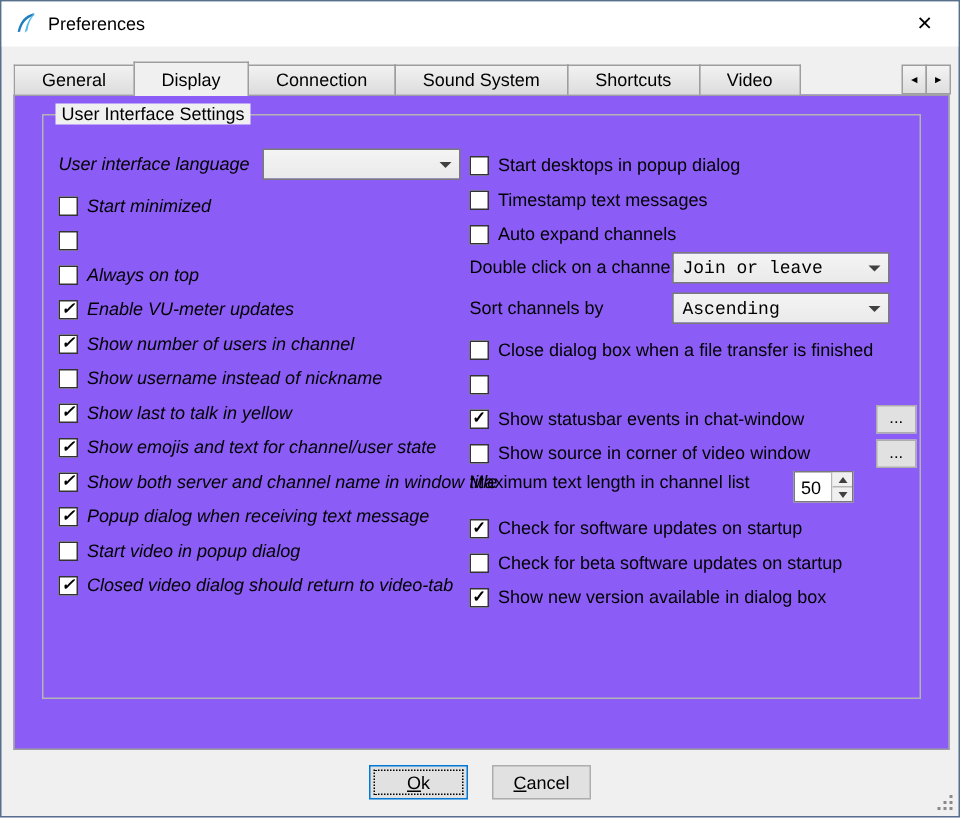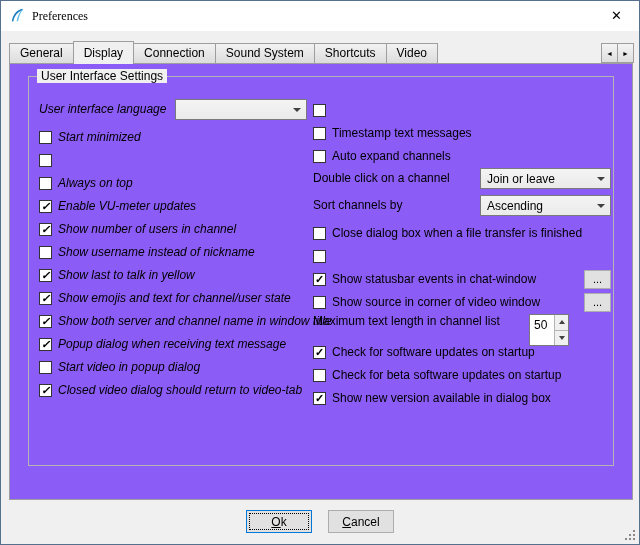--- a/index.html
+++ b/index.html
@@ -3,57 +3,57 @@
 <meta charset="utf-8">
 <style>
   * { margin:0; padding:0; box-sizing:border-box; }
   html,body { background:#cccccc; }
   body { width:640px; height:545px; font-family:"Liberation Sans",sans-serif; font-size:12px; color:#000; }
   .window { position:relative; width:640px; height:545px; background:#f0f0f0; border:1px solid #54708c; overflow:hidden; }
 
   
   .titlebar { position:absolute; top:0; left:0; right:0; height:30px; background:#ffffff; display:flex; align-items:center; padding-left:8px; }
   .app-icon { width:16px; height:16px; margin-right:7px; flex:0 0 auto; }
-  .title-text { font-size:12px;font-family:Liberation Serif, serif; }
+  .title-text { font-size:12px; }
   .close-btn { position:absolute; right:0; top:0; width:45px; height:29px; display:flex; align-items:center; justify-content:center; font-size:13px; color:#000; cursor:default; }
 
   
   .tabbar { position:absolute; left:8px; top:39px; width:606px; height:24px; display:flex; align-items:flex-end; overflow:hidden; z-index:3; }
-  .tab { flex:0 0 auto; padding:0 10px; height:20px; line-height:19px; margin-bottom:1px; background:linear-gradient(#f2f2f2,#dcdcdc); border:1px solid #9e9e9e; border-bottom:none; margin-right:-1px; white-space:nowrap;text-align:center; }
+  .tab { flex:0 0 auto; padding:0 18px; height:20px; line-height:19px; margin-bottom:1px; background:linear-gradient(#f2f2f2,#dcdcdc); border:1px solid #9e9e9e; border-bottom:none; margin-right:-1px; white-space:nowrap;text-align:center; }
   .tab.active { height:23px; line-height:22px; margin-bottom:0; background:#f0f0f0; position:relative; z-index:4; }
   .tab-scroll { position:absolute; right:5px; top:42px; display:flex; z-index:5; }
   .tab-scroll .scr { width:17px; height:20px; border:1px solid #9e9e9e; background:linear-gradient(#f4f4f4,#dedede); display:flex; align-items:center; justify-content:center; font-size:7px; margin-left:-1px; }
 
   
   .tabpage { position:absolute; left:8px; top:62px; width:624px; height:437px; border:1px solid #9e9e9e; background:#8b5cf6; z-index:2; }
 
   
   .groupbox { position:absolute; left:18px; top:12px; width:586px; height:390px; border:1px solid #b4b4b4; }
   .group-label { position:absolute; top:-8px; left:8px; background:#f0f0f0; padding:0 4px; }
 
   .col-left  { position:absolute; left:10px;  top:22px; width:272px;font-style:italic; }
   .col-right { position:absolute; left:284px; top:22px; width:298px; }
 
   .field-row { position:relative; height:27px; white-space:nowrap; }
   .field-row .row-label { line-height:21px; }
 
   .combo { position:absolute; top:0; height:21px; border:1px solid #7a7a7a; background:linear-gradient(#f4f4f4,#eaeaea); display:flex; align-items:center; padding-left:6px; }
   .combo-lang { left:136px; width:132px; }
-  .combo-right { right:0; width:131px; }
+  .combo-right { right:18px; width:145px;font-family:Liberation Mono, monospace; }
   .combo-value { flex:1; overflow:hidden; white-space:nowrap; }
   .combo-arrow { width:18px; height:100%; display:flex; align-items:center; justify-content:center; }
   .combo-arrow i { width:0; height:0; border-left:4px solid transparent; border-right:4px solid transparent; border-top:4px solid #404040; }
 
   .check-row { position:relative; height:23px; display:flex; align-items:center; white-space:nowrap; }
   .cb { flex:0 0 auto; width:13px; height:13px; border:1px solid #333333; background:#ffffff; margin-right:6px; font-size:11px; font-weight:bold; line-height:11px; text-align:center; color:#000; }
   .cb-label { line-height:13px; }
   .ellipsis-btn { position:absolute; right:0; top:2px; width:27px; height:19px; border:1px solid #adadad; background:#e1e1e1; font-family:"Liberation Sans",sans-serif; font-size:11px; line-height:9px; text-align:center; }
 
   .spin-row { position:relative; height:27px; white-space:nowrap; }
-  .spin { position:absolute; left:216px; top:0; width:40px; height:32px; border:1px solid #7a7a7a; background:#fff; display:flex; }
+  .spin { position:absolute; left:216px; top:0; width:40px; height:21px; border:1px solid #7a7a7a; background:#fff; display:flex; }
   .spin-value { flex:1; padding:3px 0 0 4px; }
   .spin-btns { width:14px; display:flex; flex-direction:column; border-left:1px solid #b5b5b5; }
   .spin-btn { flex:1; background:#f0f0f0; display:flex; align-items:center; justify-content:center; }
   .spin-btn.up i { width:0; height:0; border-left:3px solid transparent; border-right:3px solid transparent; border-bottom:4px solid #404040; }
   .spin-btn.down { border-top:1px solid #b5b5b5; }
   .spin-btn.down i { width:0; height:0; border-left:3px solid transparent; border-right:3px solid transparent; border-top:4px solid #404040; }
 
   
   .button-row { position:absolute; left:0; right:0; top:509px; display:flex; justify-content:center; gap:16px; }
   .btn { position:relative; width:66px; height:23px; background:#e1e1e1; border:1px solid #adadad; display:flex; align-items:center; justify-content:center; font-size:12px; }
@@ -153,20 +153,21 @@
               <span class="cb checked">✓</span>
               <span class="cb-label">Closed video dialog should return to video-tab</span>
             </div>
           </div>
       </div>
 
       <div class="col-right">
         <div>
             <div class="check-row">
               <span class="cb"></span>
+              <span class="cb-label">Start desktops in popup dialog</span>
             </div>
             <div class="check-row">
               <span class="cb"></span>
               <span class="cb-label">Timestamp text messages</span>
             </div>
             <div class="check-row">
               <span class="cb"></span>
               <span class="cb-label">Auto expand channels</span>
             </div>
           </div>

